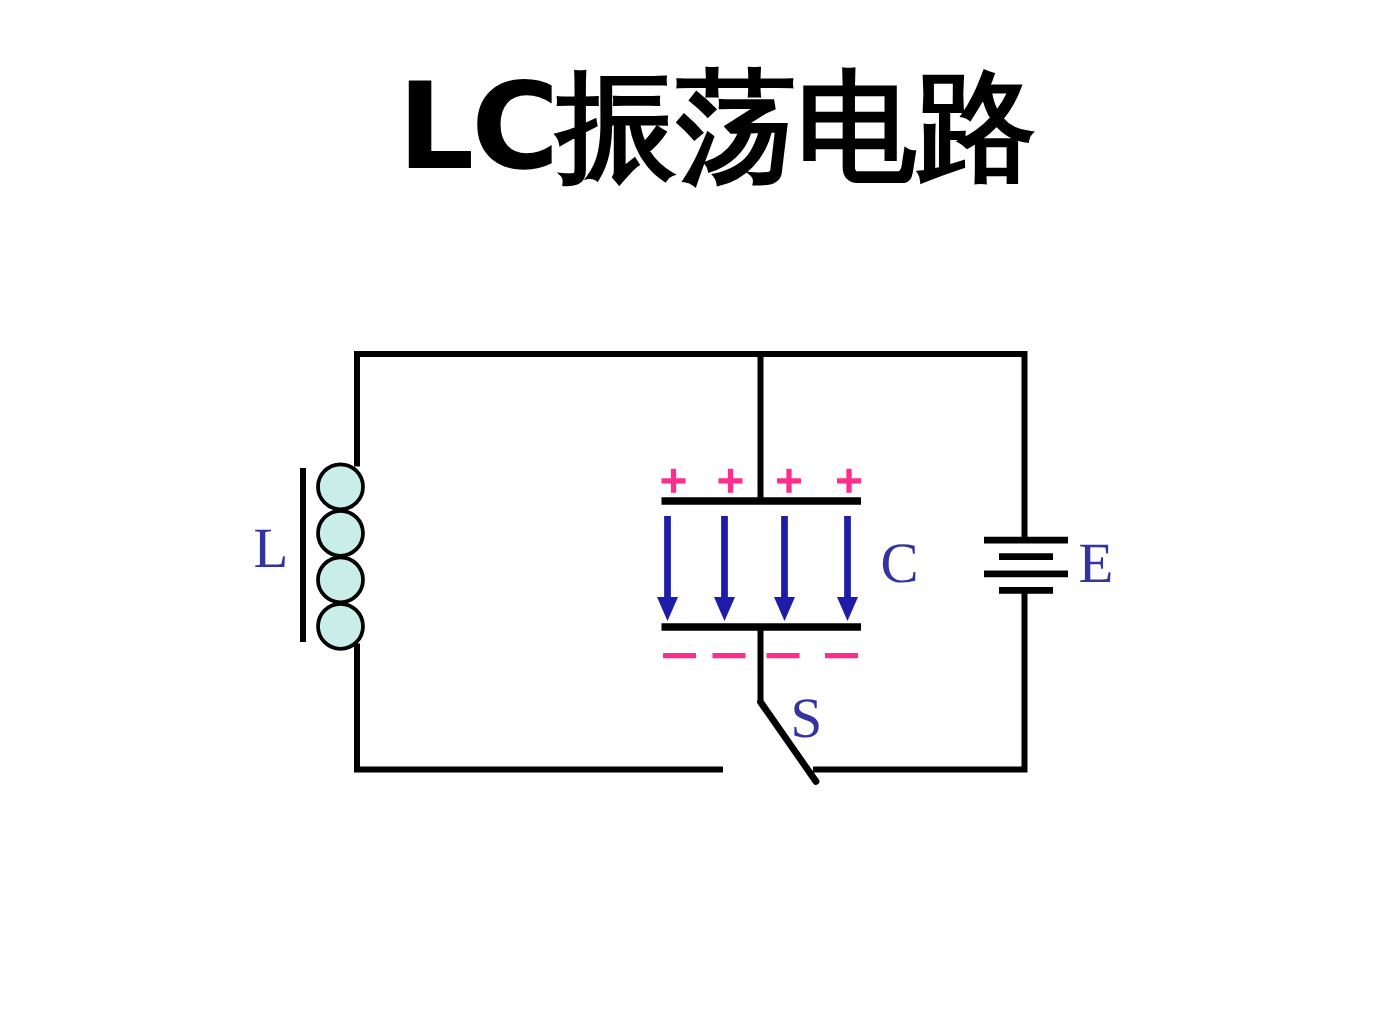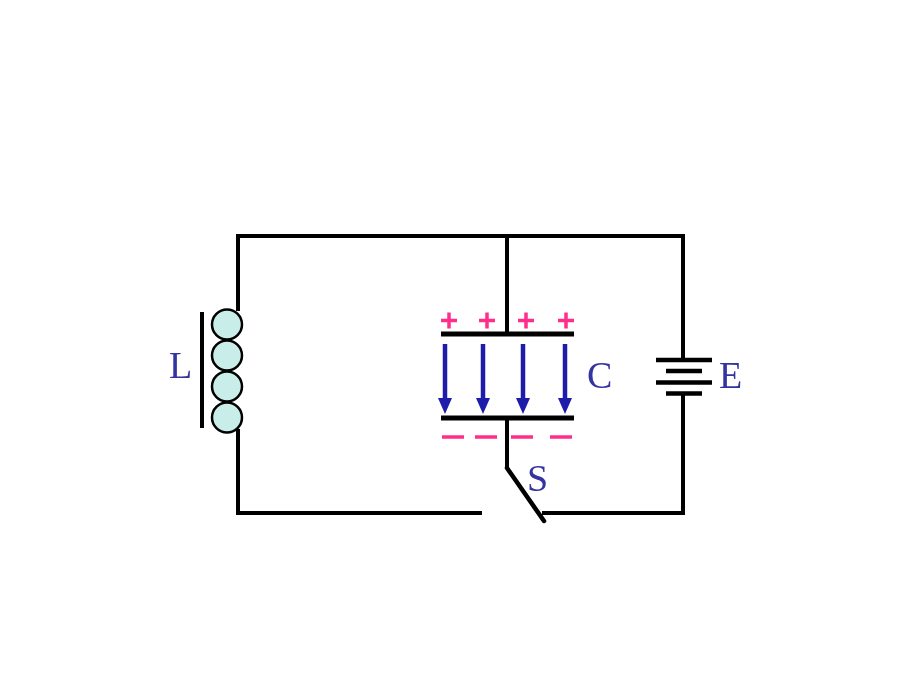--- a/index.html
+++ b/index.html
@@ -66,20 +66,21 @@
   .comp-label {
     font-family: "Liberation Serif", "DejaVu Serif", serif;
     font-size: 38px;
   }
 </style>
 </head>
 <body>
 
 <div class="slide">
 
+  <h1 class="slide-title"><span class="title-latin">LC</span><span class="title-chinese">振荡电路</span></h1>
 
   <svg class="circuit-svg" width="920" height="690" viewBox="0 0 920 690">
 
     <g class="wire" stroke="#000000">
 
       <path d="M 238 311 L 238 236 L 683 236 L 683 360"></path>
 
       <path d="M 238 429 L 238 513 L 482 513"></path>
 
       <path d="M 542 513 L 683 513 L 683 392"></path>

